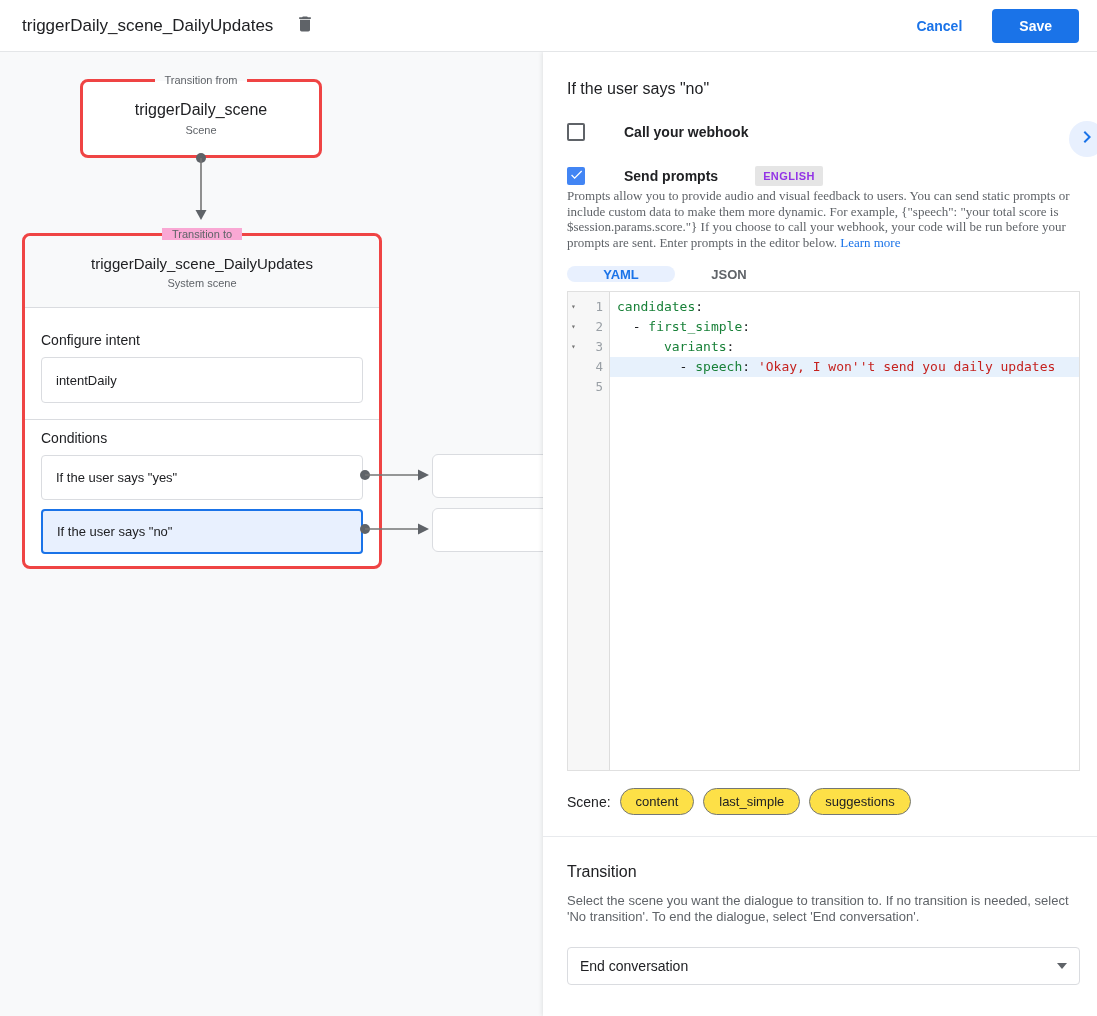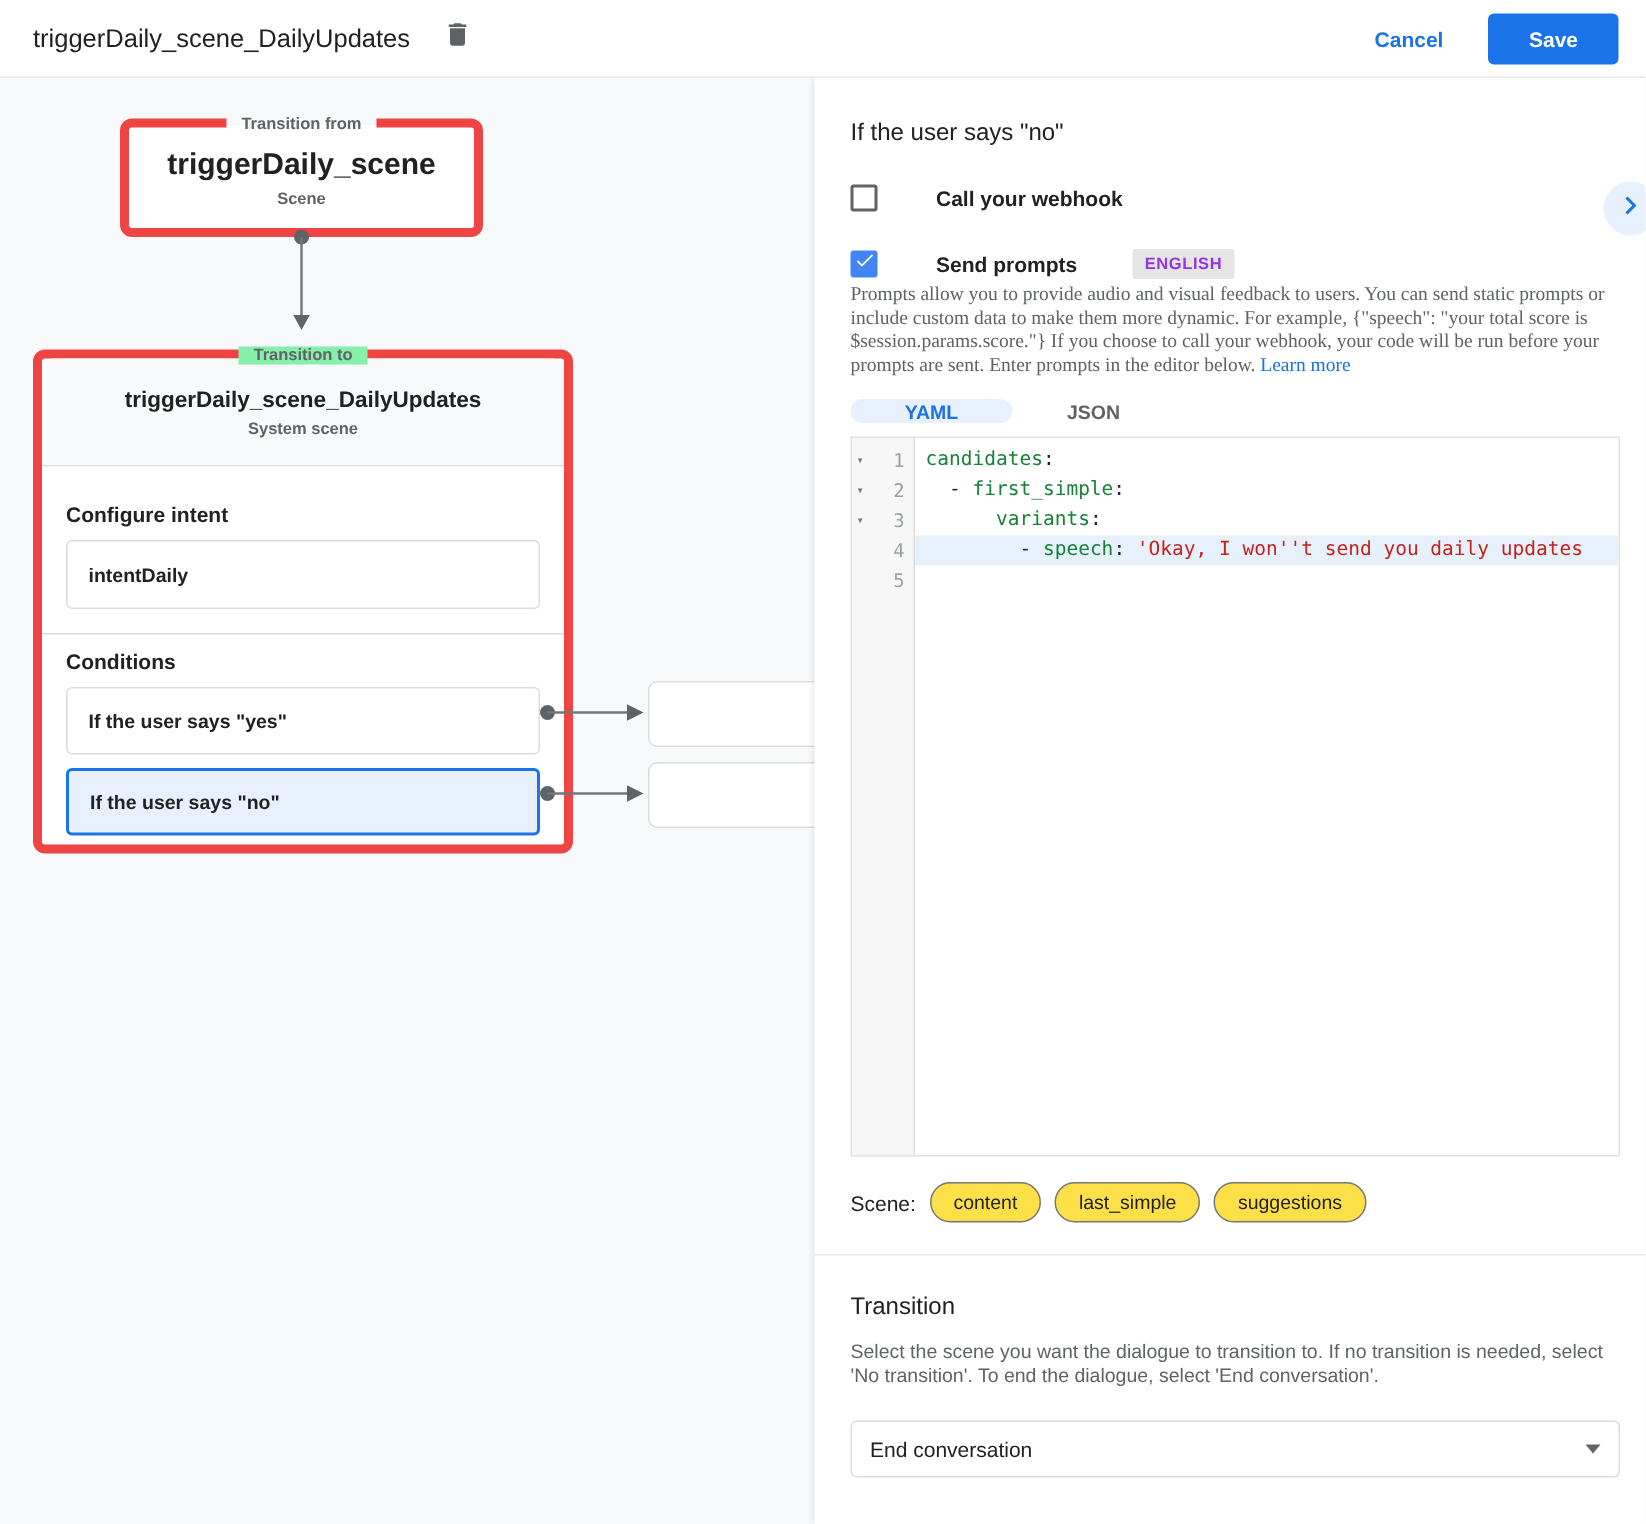--- a/index.html
+++ b/index.html
@@ -11,28 +11,28 @@
     border-bottom:1px solid #e4e6e8; display:flex; align-items:center; padding:0 18px 0 22px; z-index:30; }
   .app-title { font-size:17px; color:#202124; }
   .trash-btn { margin-left:18px; width:28px; height:28px; display:flex; align-items:center; justify-content:center; cursor:pointer; }
   .header-spacer { flex:1; }
   .cancel-btn { color:#1a73e8; font-size:14px; font-weight:700; padding:8px 16px; cursor:pointer; }
   .save-btn { background:#1a73e8; color:#fff; font-size:14px; font-weight:700; border:none; border-radius:4px;
     padding:9px 27px; margin-left:14px; cursor:pointer; }
 
   
   .canvas { position:absolute; top:52px; left:0; width:543px; height:964px; background:#f8f9fa; z-index:1; }
-  .flow-box { position:absolute; background:#fff; border:6px solid #ef4444; border-radius:8px;font-weight:bold; }
+  .flow-box { position:absolute; background:#fff; border:3px solid #ef4444; border-radius:8px; }
   .legend { position:absolute; top:-8px; left:0; right:0; text-align:center; font-size:11px; color:#5f6368; pointer-events:none; }
   .legend span { padding:0 10px; }
   .legend-grad span { background:linear-gradient(#f8f9fa 55%, #ffffff 55%); }
-  .legend-flat span { background:#86efac; }
+  .legend-flat span { background:#f9a8d4; }
 
   .from-box { left:80px; top:27px; width:242px; height:79px; display:flex; flex-direction:column; align-items:center; justify-content:center; }
-  .from-title { font-size:20px; color:#202124;text-align:center; }
+  .from-title { font-size:16px; color:#202124;text-align:center; }
   .from-sub { font-size:11px; color:#5f6368; margin-top:5px; }
 
   .to-box { left:22px; top:181px; width:360px; height:336px; border-radius:8px; }
   .to-header { background:#f8f9fa; border-bottom:1px solid #dadce0; border-radius:8px 8px 0 0; height:72px;
     display:flex; flex-direction:column; align-items:center; justify-content:center; }
   .to-title { font-size:15px; color:#202124; }
   .to-sub { font-size:11px; color:#5f6368; margin-top:5px; }
   .to-body { padding:14px 16px 0; }
   .field-label { font-size:14px; color:#202124; margin-top:10px; }
   .intent-box { margin-top:9px; border:1px solid #dadce0; border-radius:4px; height:46px; display:flex; align-items:center;

